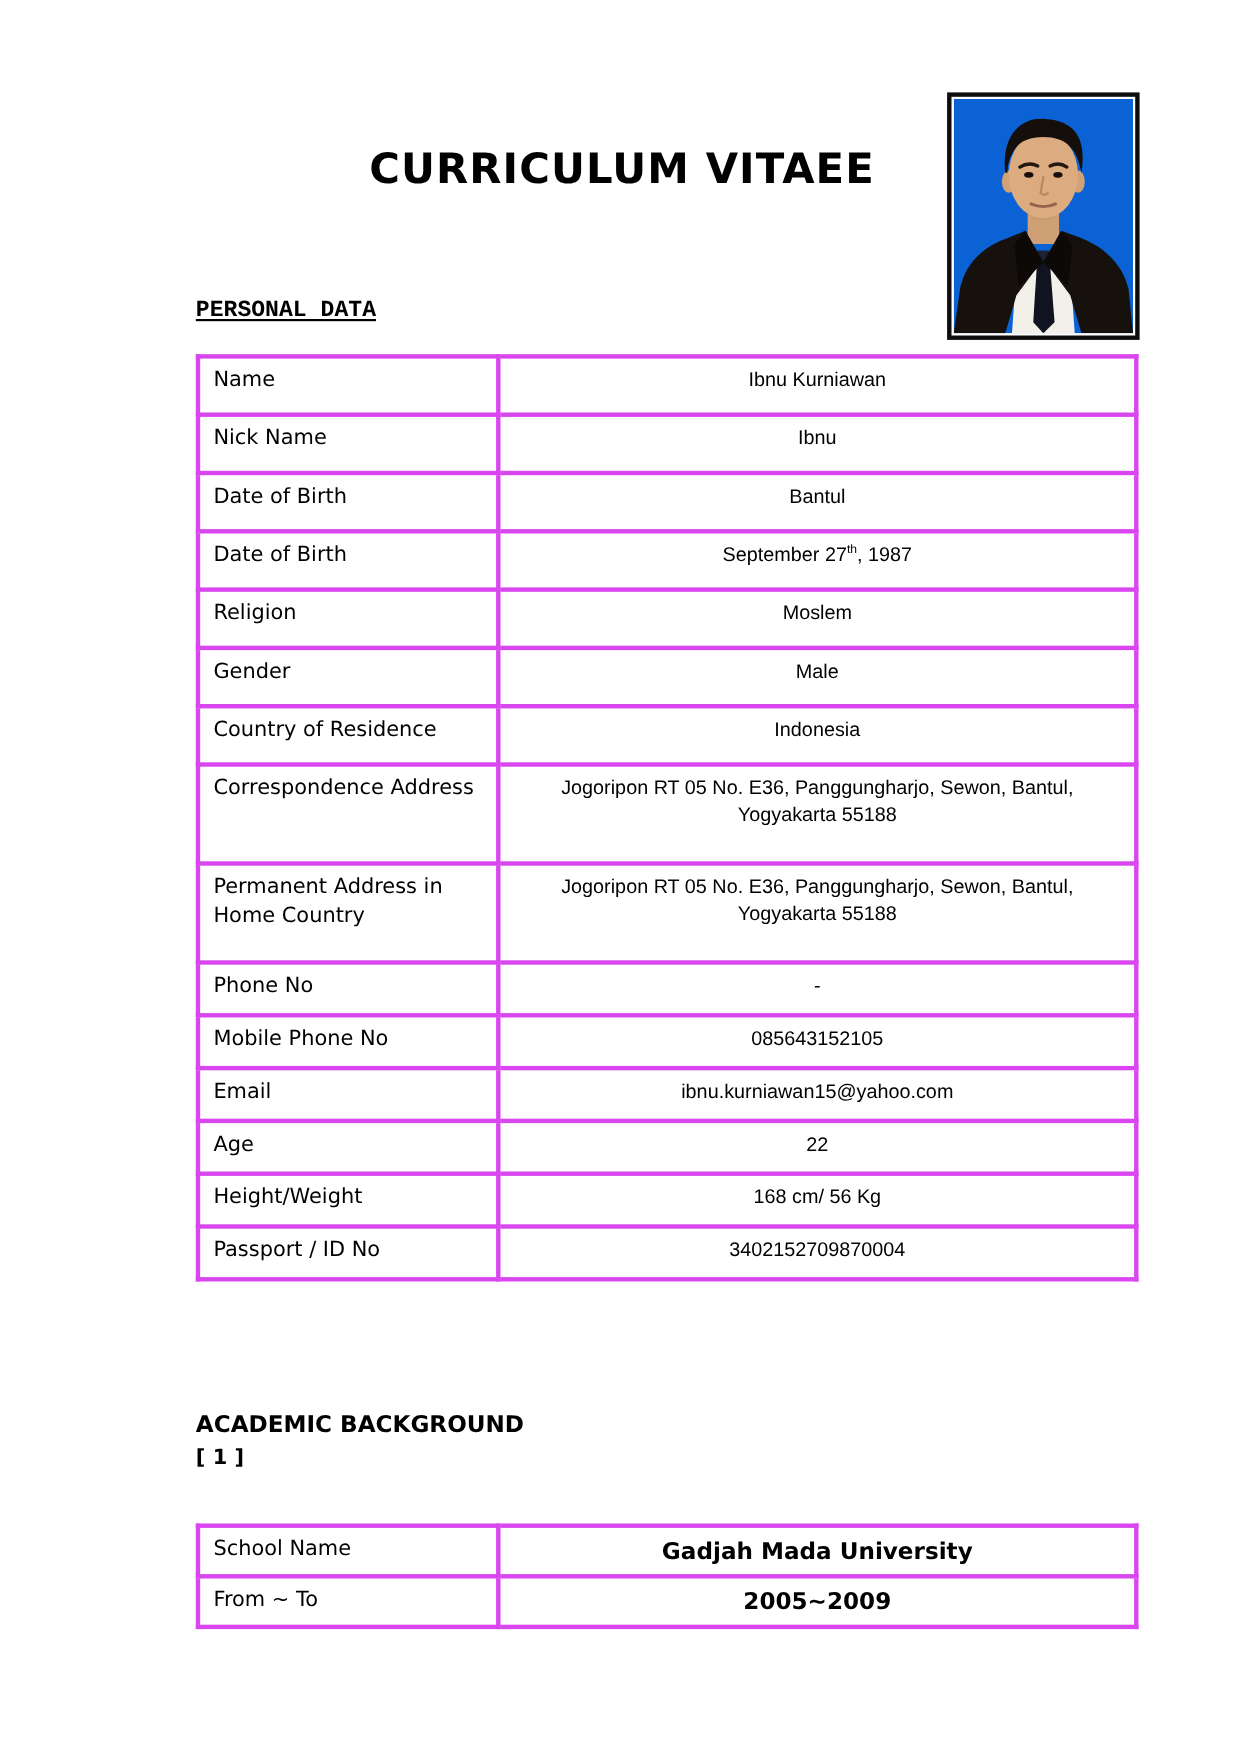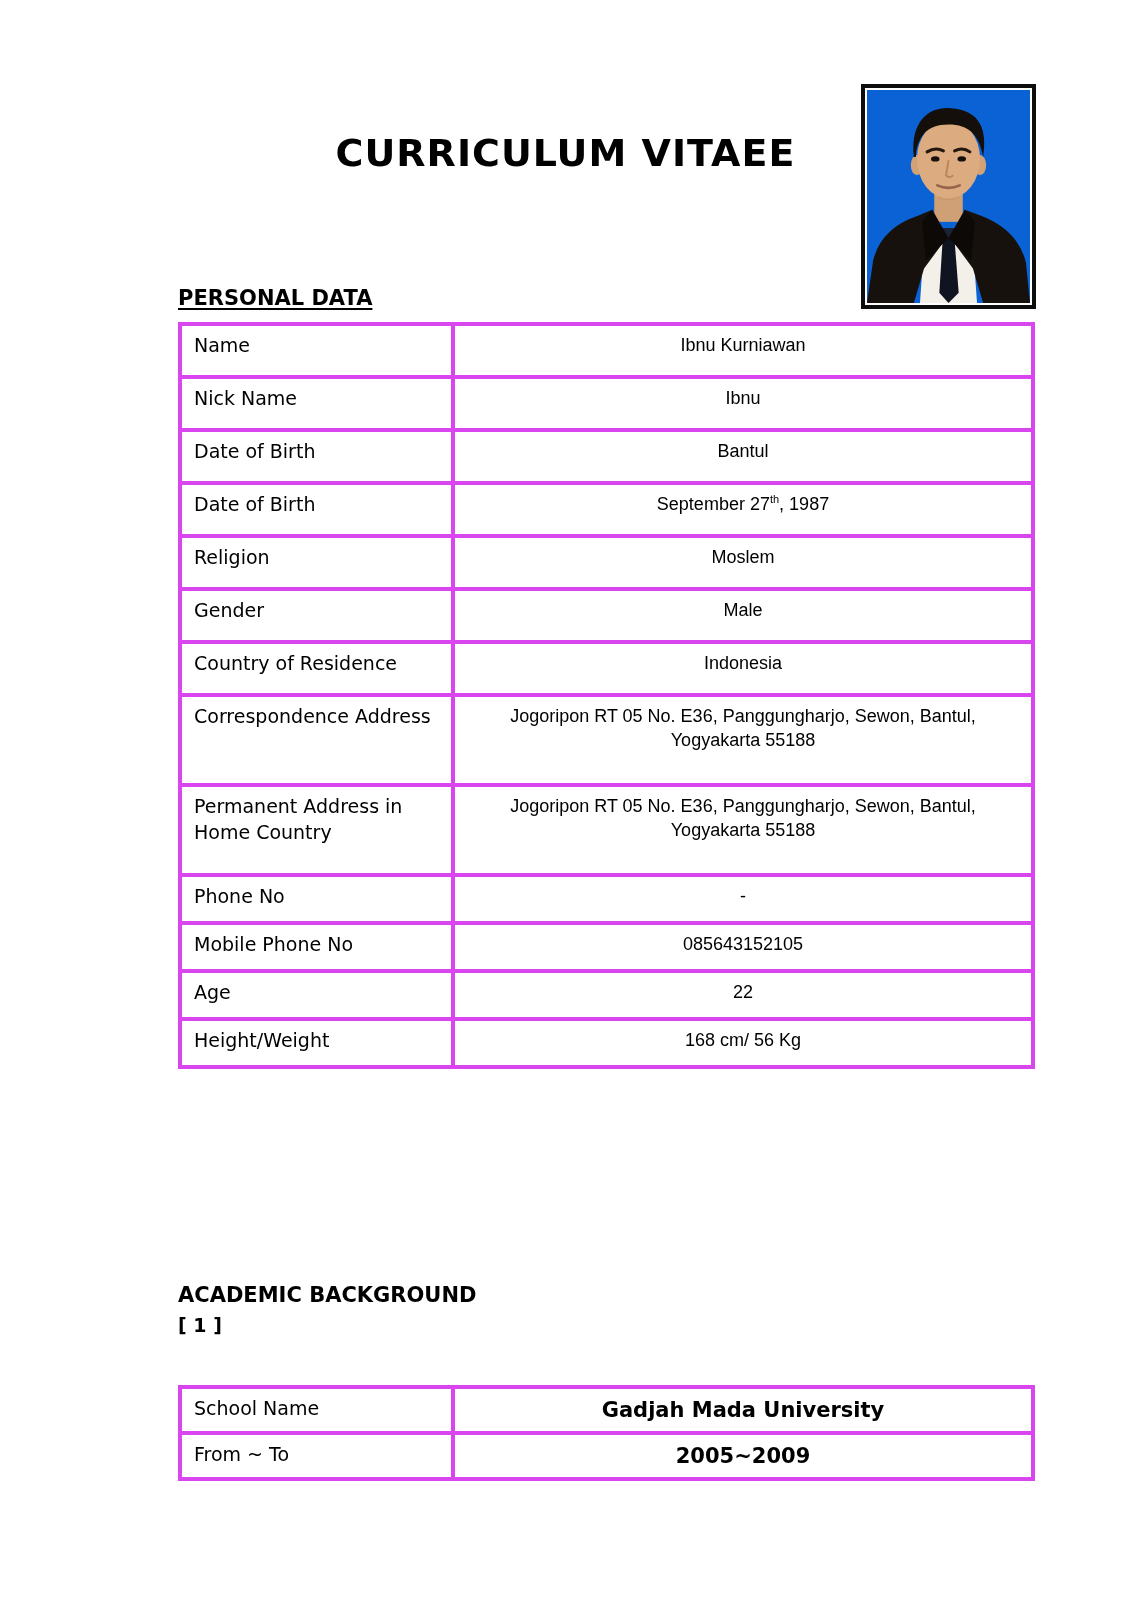--- a/index.html
+++ b/index.html
@@ -82,21 +82,21 @@
 
     <path d="M0 210 L6 168 Q14 136 50 124 L64 118 L78 146 L56 176 L46 210 Z" fill="#16110d"></path>
 
     <path d="M160 210 L156 170 Q148 138 112 124 L96 118 L82 146 L104 176 L114 210 Z" fill="#16110d"></path>
 
     <path d="M64 118 L80 146 L58 168 L54 130 Z" fill="#0c0906"></path>
     <path d="M96 118 L80 146 L102 168 L106 130 Z" fill="#0c0906"></path>
   </svg>
 </div>
 
-<div class="section-heading underlined" style="top:286px;">PERSONAL DATA</div>
+<div class="section-heading underlined" style="top:271px;font-family:Liberation Mono, monospace;">PERSONAL DATA</div>
 
 <table class="data-table" style="top:322px;">
   <tbody>
       <tr style="height: 53px;">
         <td class="label-cell">Name</td>
         <td class="value-cell">Ibnu Kurniawan</td>
       </tr>
       <tr style="height: 53px;">
         <td class="label-cell">Nick Name</td>
         <td class="value-cell">Ibnu</td>
@@ -131,26 +131,34 @@
       </tr>
       <tr style="height: 48px;">
         <td class="label-cell">Phone No</td>
         <td class="value-cell">-</td>
       </tr>
       <tr style="height: 48px;">
         <td class="label-cell">Mobile Phone No</td>
         <td class="value-cell">085643152105</td>
       </tr>
       <tr style="height: 48px;">
+        <td class="label-cell">Email</td>
+        <td class="value-cell">ibnu.kurniawan15@yahoo.com</td>
+      </tr>
+      <tr style="height: 48px;">
         <td class="label-cell">Age</td>
         <td class="value-cell">22</td>
       </tr>
       <tr style="height: 48px; margin-top: 31px;">
         <td class="label-cell">Height/Weight</td>
         <td class="value-cell">168 cm/ 56 Kg</td>
+      </tr>
+      <tr style="height: 48px;">
+        <td class="label-cell">Passport / ID No</td>
+        <td class="value-cell">3402152709870004</td>
       </tr>
     </tbody>
 </table>
 
 <div class="section-heading" style="top:1283px;">ACADEMIC BACKGROUND</div>
 <div class="index-label" style="top:1314px;">[ 1 ]</div>
 
 <table class="data-table academic" style="top:1345px;margin-top:40px;">
   <tbody>
       <tr style="height: 46px;">

